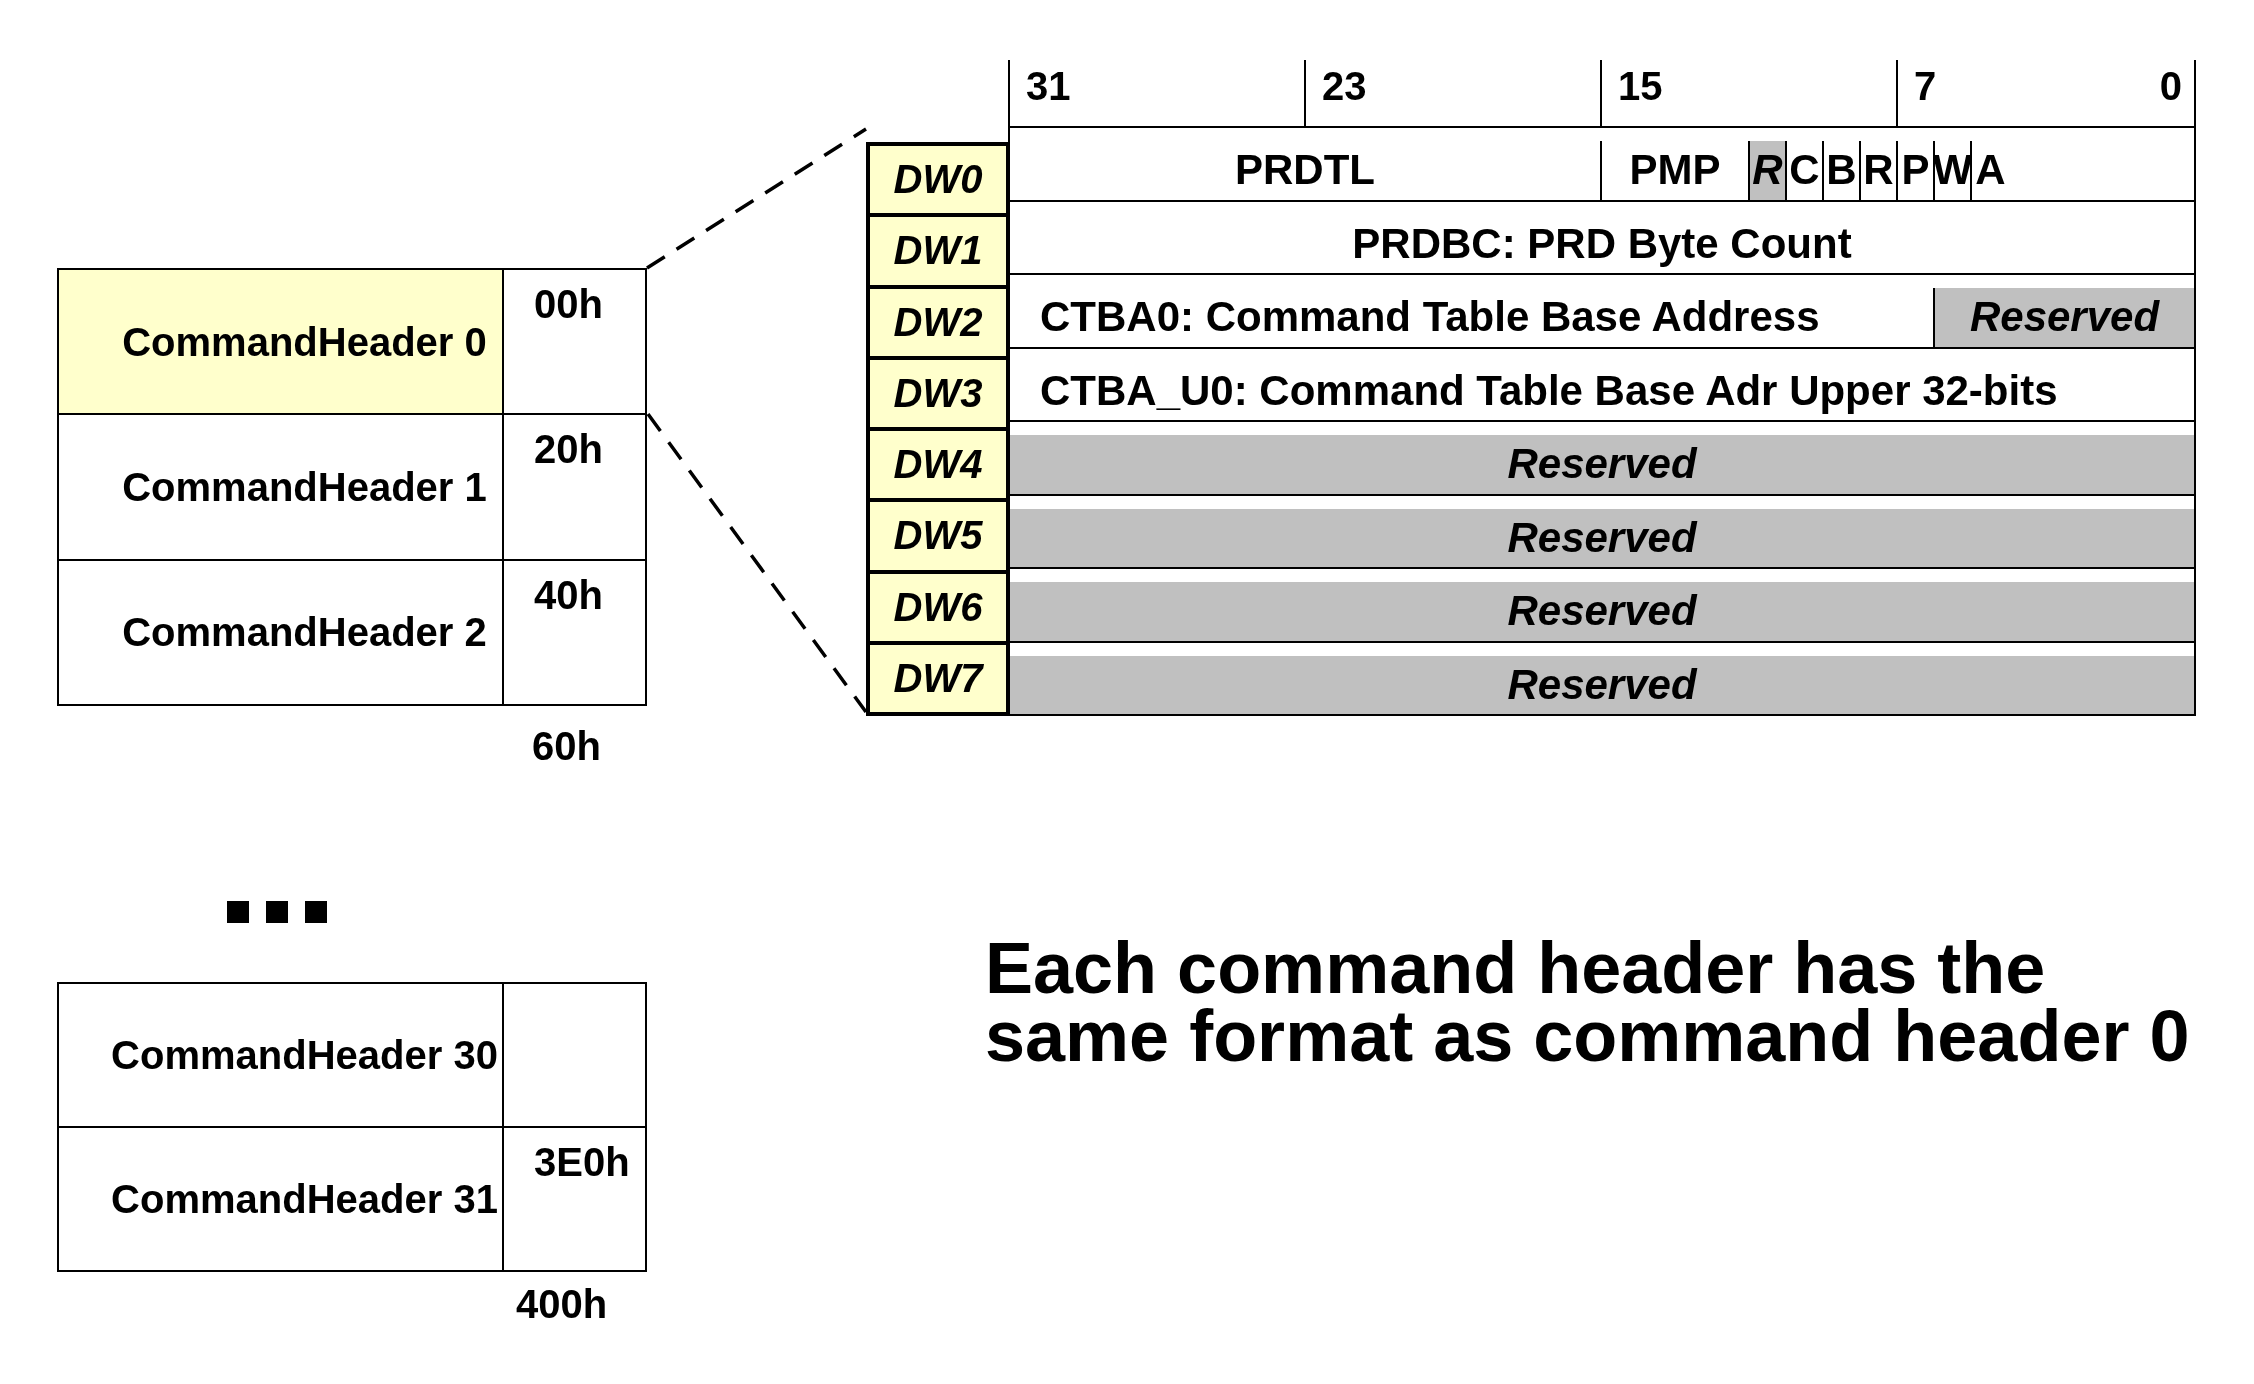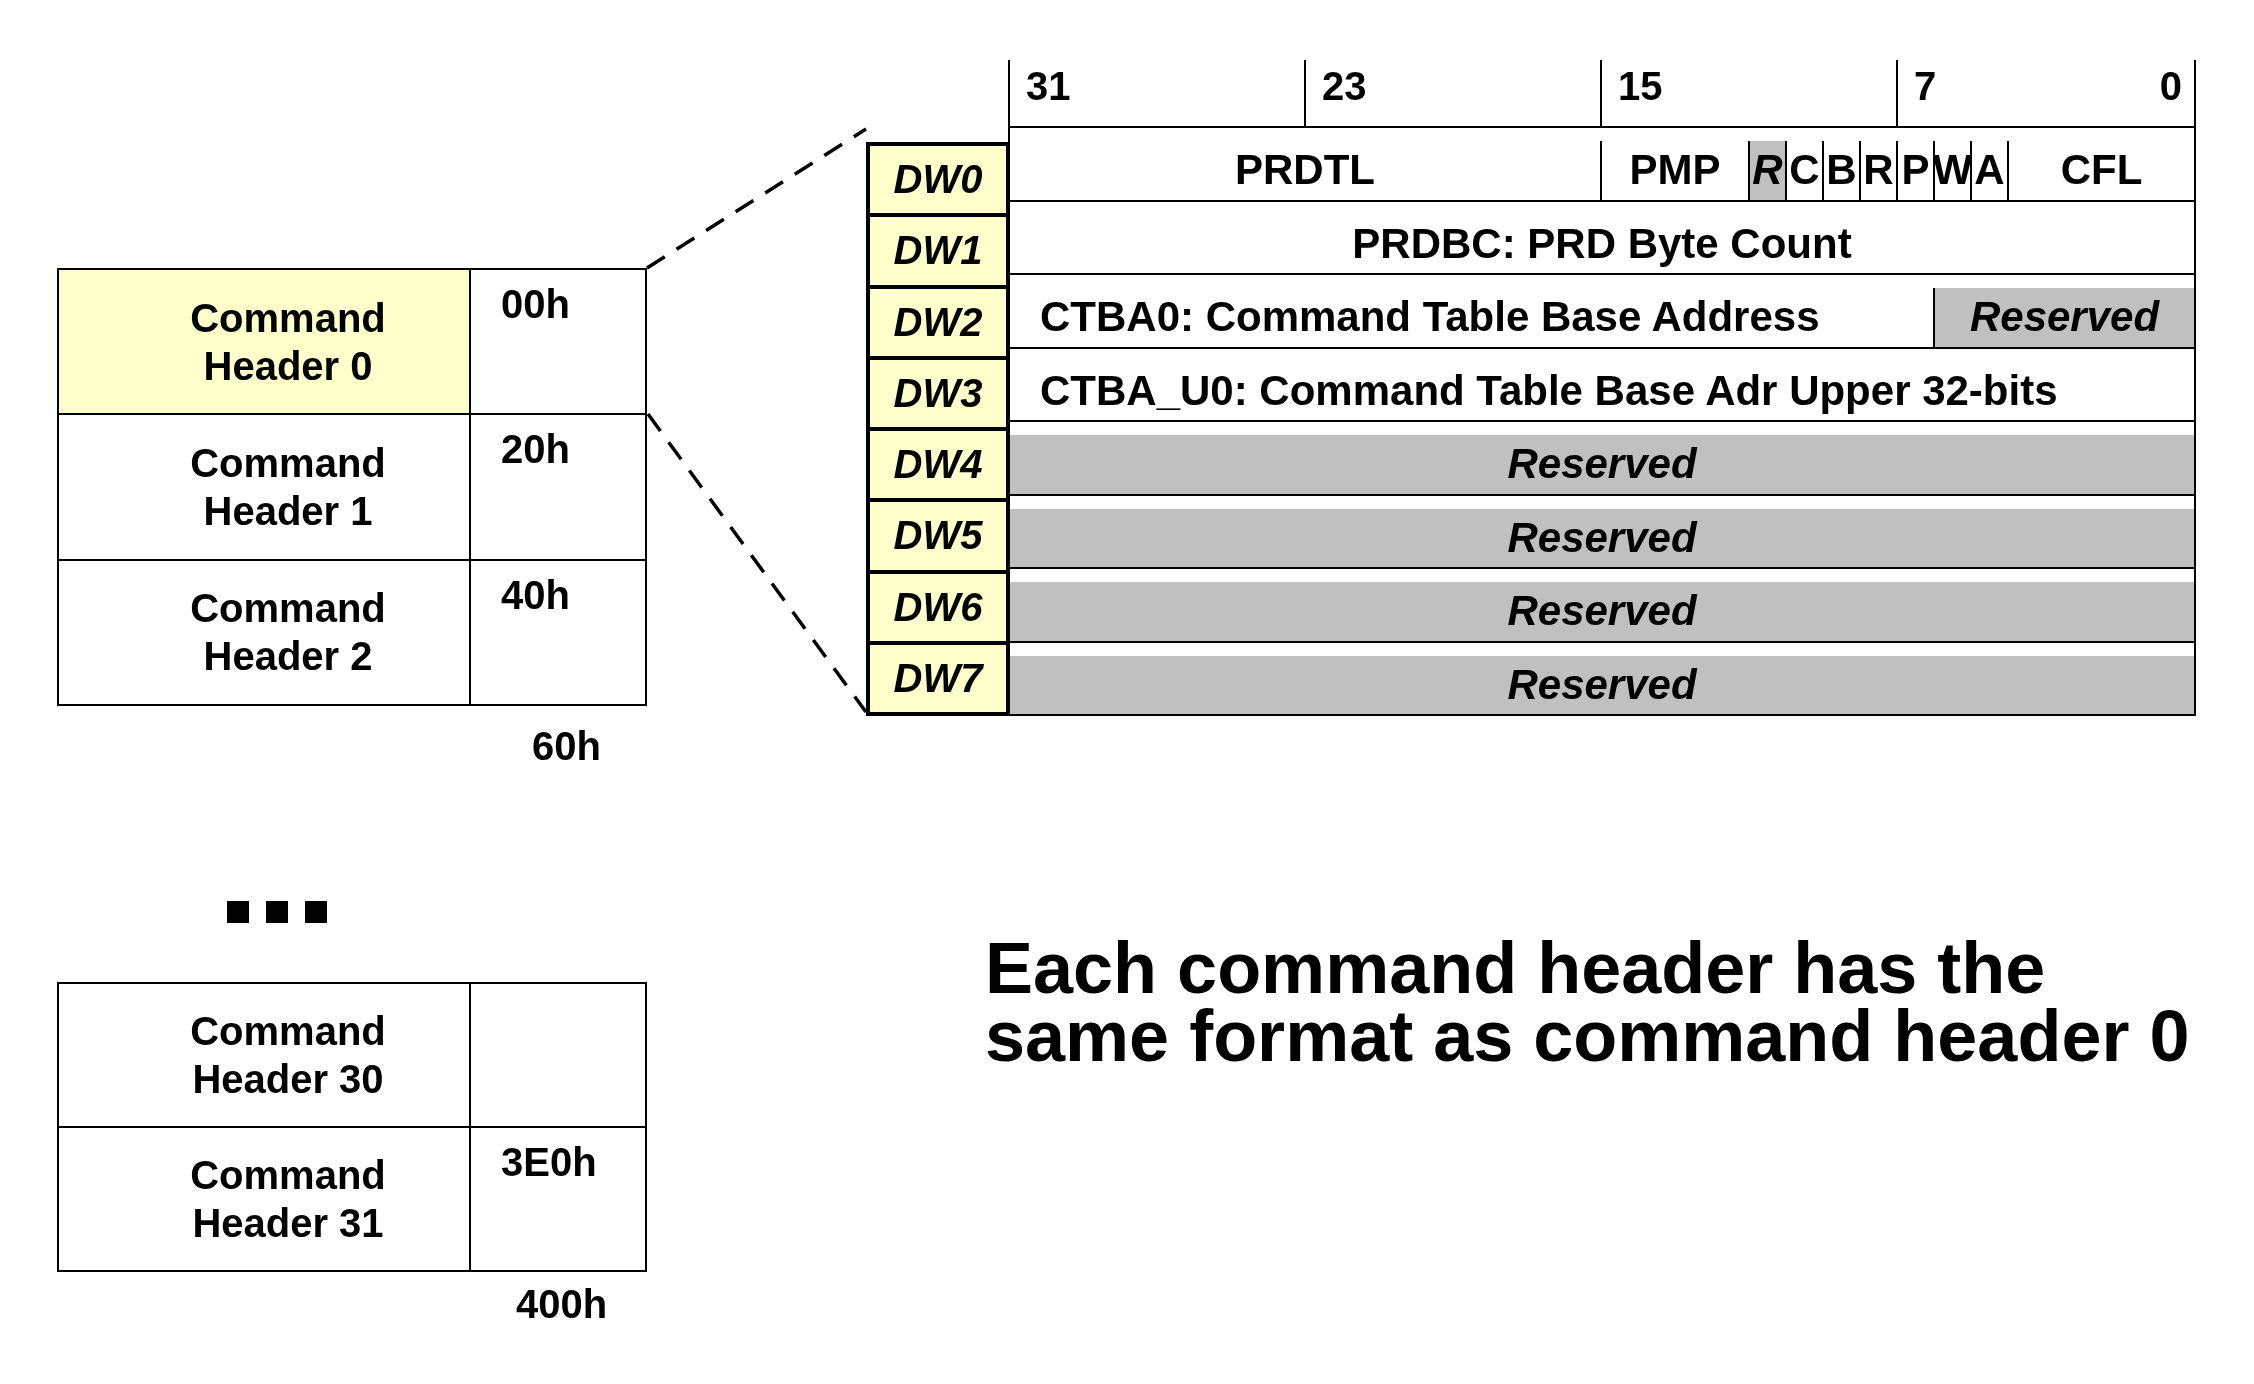--- a/index.html
+++ b/index.html
@@ -8,21 +8,21 @@
   #canvas { position:relative; width:2254px; height:1384px; background:#fff; overflow:hidden; }
   .abs { position:absolute; }
 
   
   .clgroup { position:absolute; left:57px; width:590px; border:2px solid #000;
              display:flex; flex-direction:column; background:#fff; }
   #clgroup-top { top:268px; height:438px; }
   #clgroup-bottom { top:982px; height:290px; }
   .clrow { flex:1; display:flex; border-bottom:2px solid #000; }
   .clrow:last-child { border-bottom:none; }
-  .clcell { width:412px; border-right:2px solid #000; display:flex; flex-direction:column;
+  .clcell { width:445px; border-right:2px solid #000; display:flex; 
             align-items:center; justify-content:center; text-align:center;
             font-size:40px; font-weight:700; line-height:48px; background:#fff;padding-left:48px; }
   .clcell.hl { background:#FFFFCC; }
   .claddr { flex:1; padding:12px 0 0 30px; font-size:40px; font-weight:700; }
   .endaddr { position:absolute; font-size:40px; font-weight:700; }
   #endaddr-top { left:532px; top:724px; }
   #endaddr-bottom { left:516px; top:1282px; }
 
   
   .ellipsis { position:absolute; left:227px; top:901px; display:flex; gap:17px; }
@@ -141,21 +141,20 @@
     <div class="dwrow">
       <div class="cell" style="flex:0 0 592px">PRDTL</div>
       <div class="cell" style="flex:0 0 148px">PMP</div>
       <div class="cell gray ital" style="flex:0 0 37px">R</div>
       <div class="cell" style="flex:0 0 37px">C</div>
       <div class="cell" style="flex:0 0 37px">B</div>
       <div class="cell" style="flex:0 0 37px">R</div>
       <div class="cell" style="flex:0 0 37px">P</div>
       <div class="cell" style="flex:0 0 37px">W</div>
       <div class="cell" style="flex:0 0 37px">A</div>
-      <div class="cell full">CFL</div>
     </div>
     <div class="dwrow">
       <div class="cell full">PRDBC: PRD Byte Count</div>
     </div>
     <div class="dwrow">
       <div class="cell left" style="flex:0 0 925px">CTBA0: Command Table Base Address</div>
       <div class="cell full gray ital">Reserved</div>
     </div>
     <div class="dwrow">
       <div class="cell full left">CTBA_U0: Command Table Base Adr Upper 32-bits</div>

